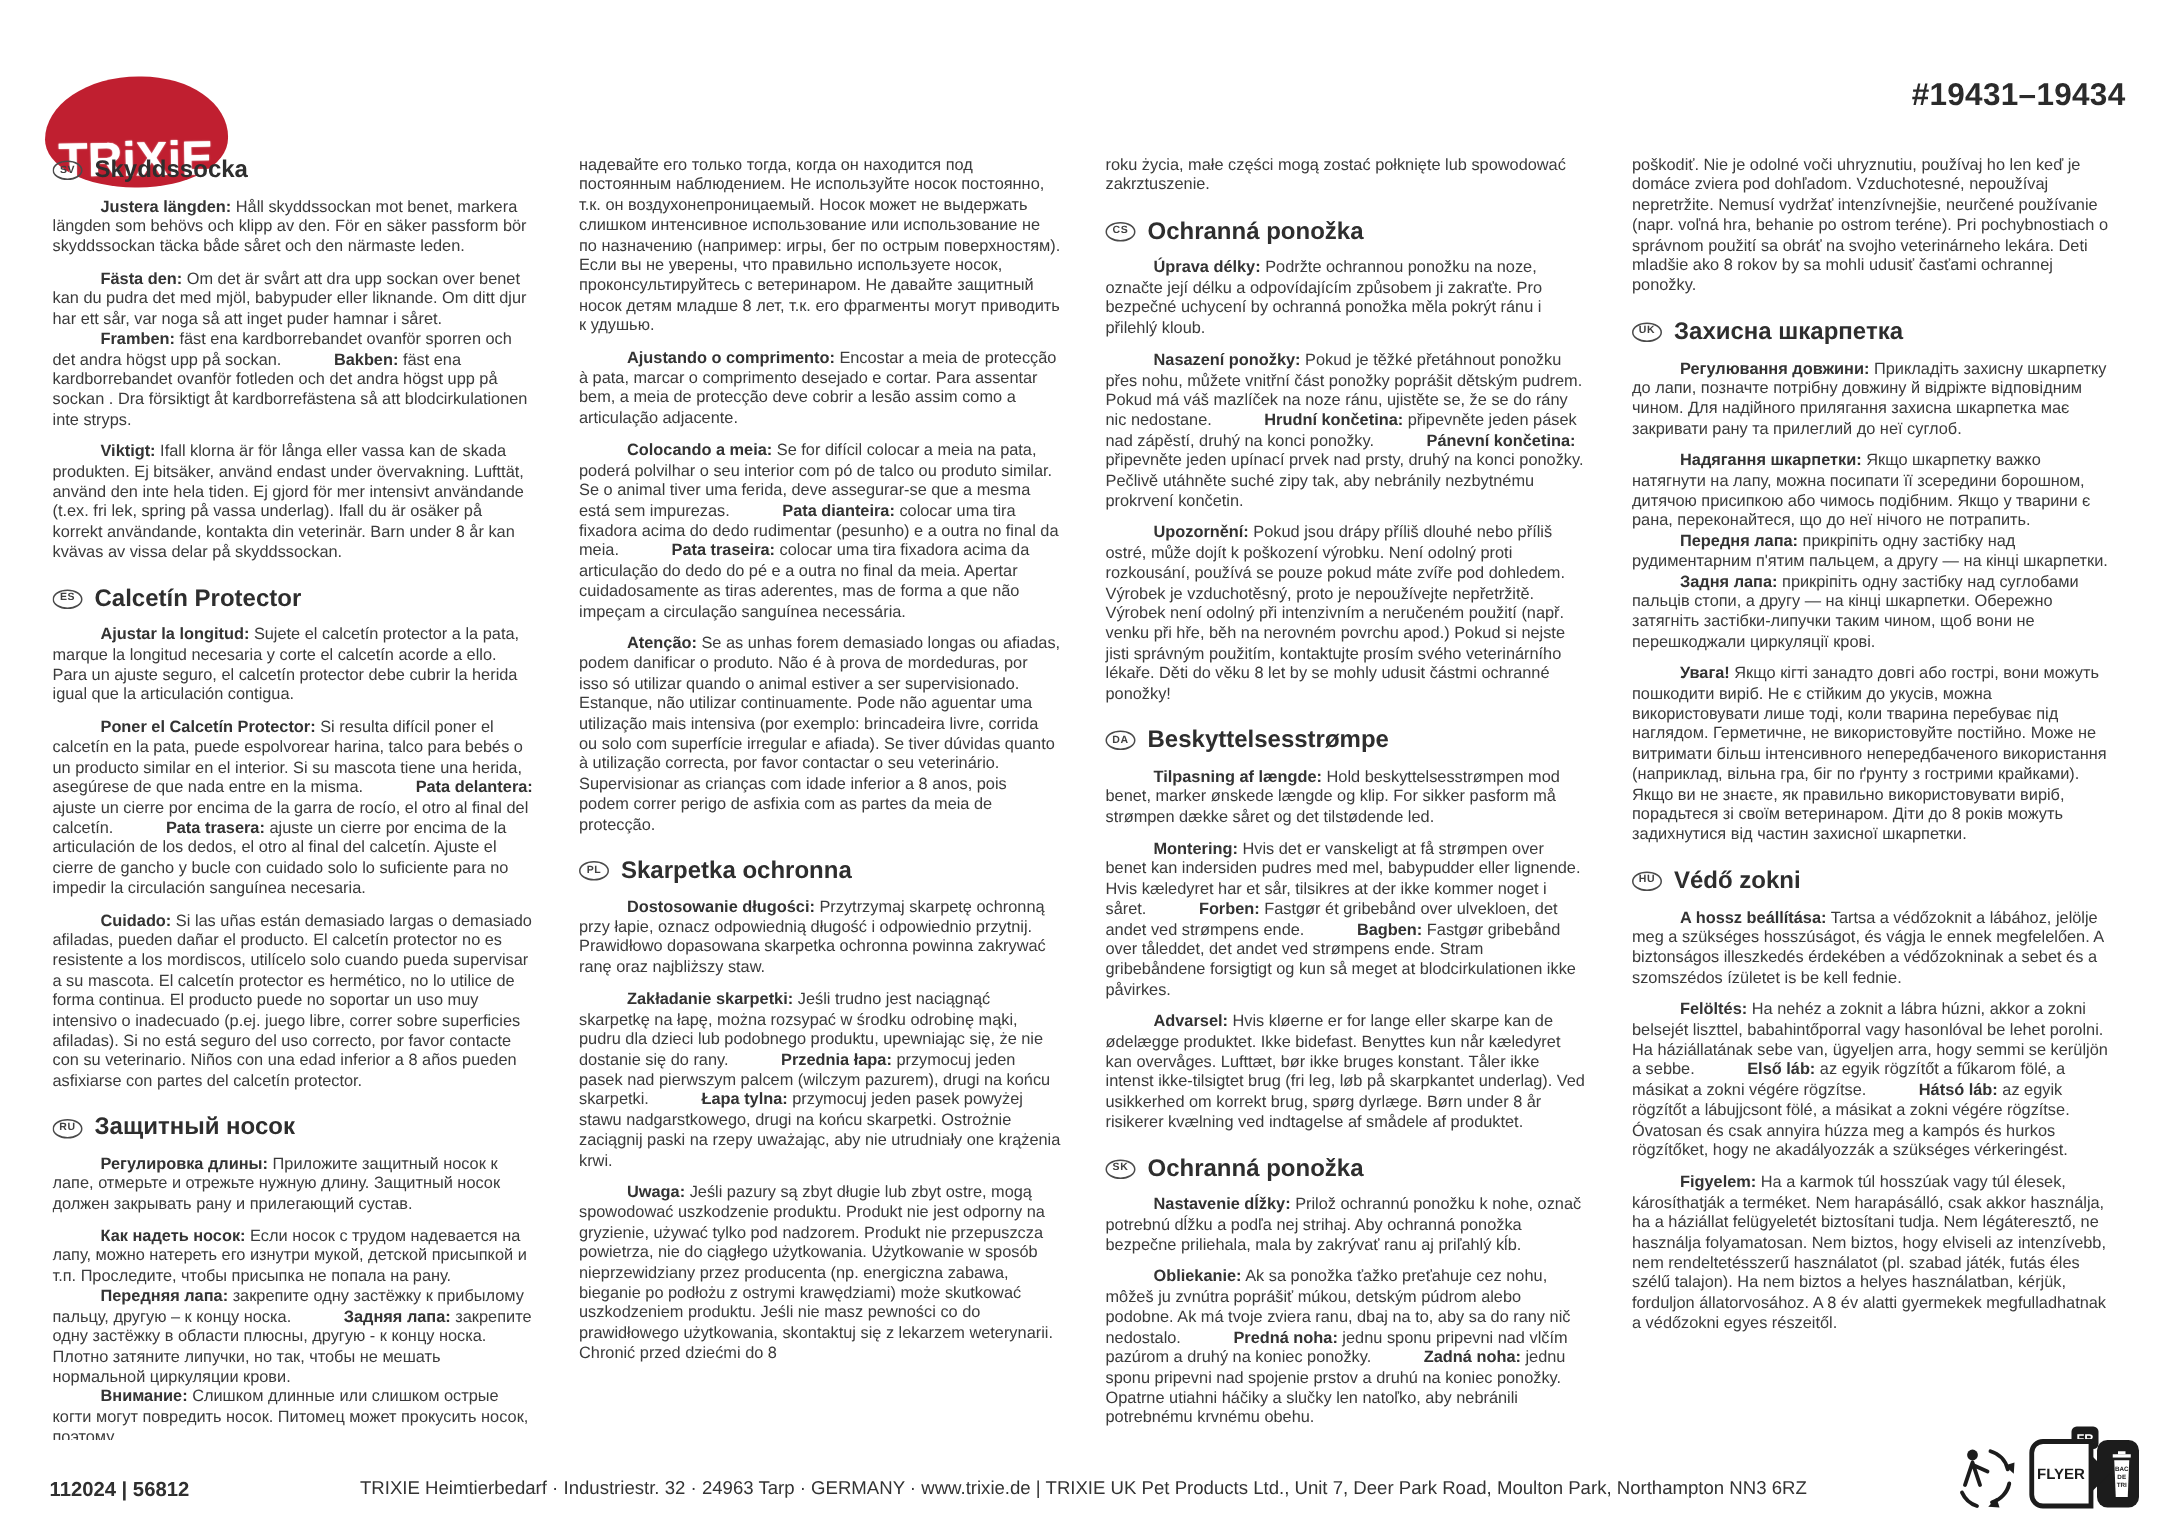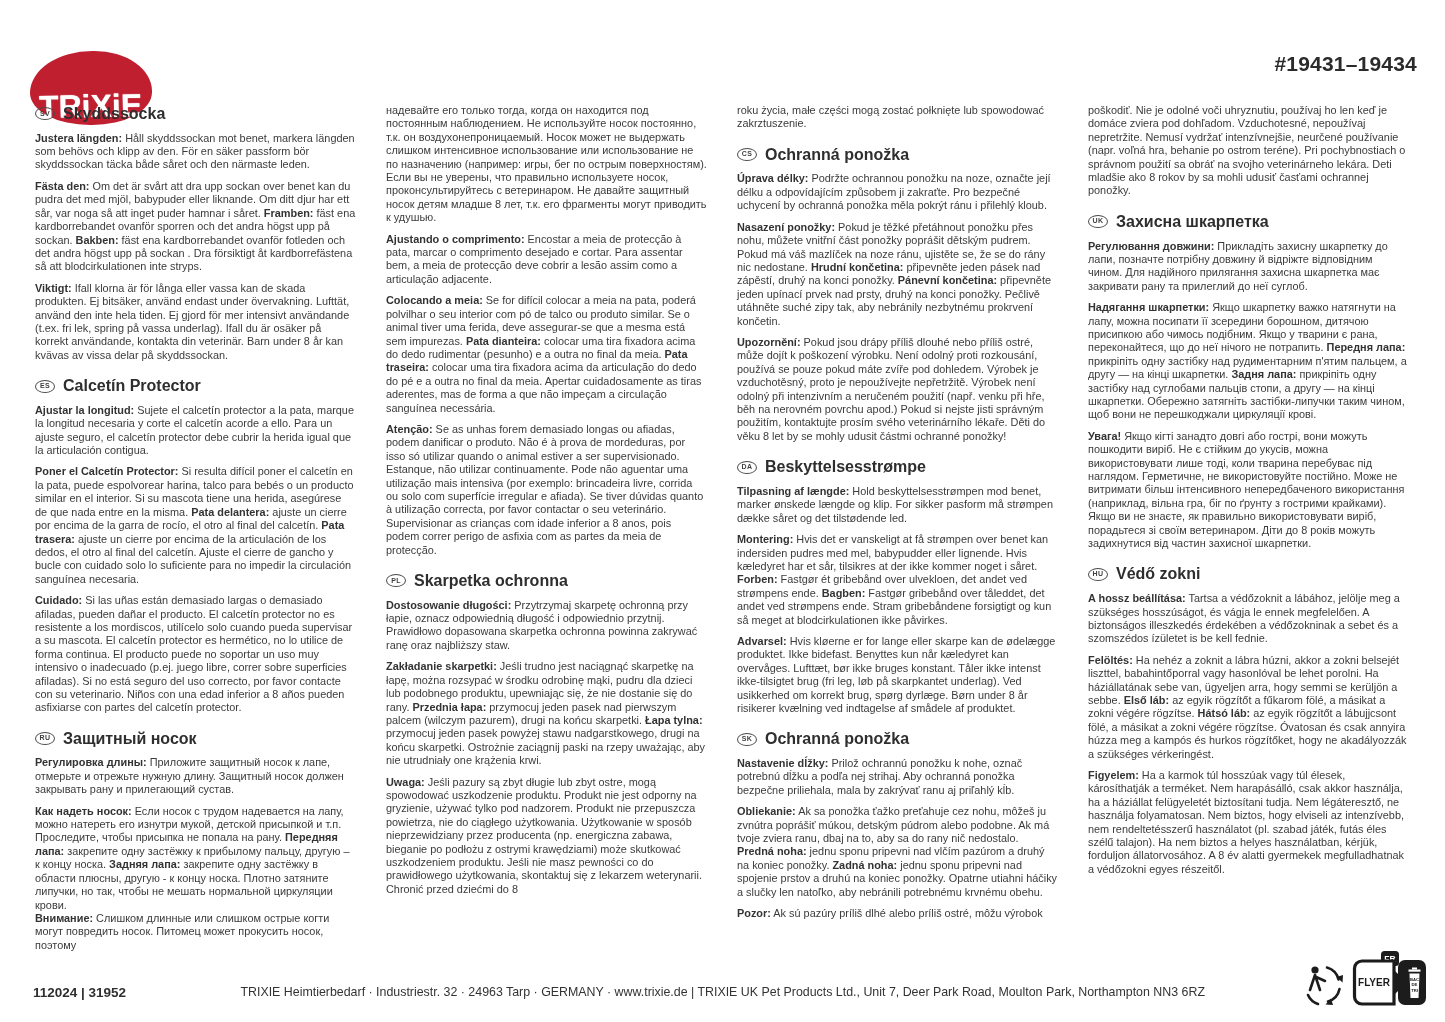--- a/index.html
+++ b/index.html
@@ -24,34 +24,34 @@
   }
   
   .columns{
     position:absolute;left:35px;top:104px;width:1382px;height:856px;
     display:flex;gap:30px;overflow:hidden;
   }
   .col{flex:0 0 321px;width:321px;font-size:10.9px;line-height:1.23;color:#3b3b3b;}
   .para{margin:8px 0 0 0;}
   .para.tight{margin-top:0;}
   .col > :first-child{margin-top:0;}
-  .para b{color:#333;}
+  .para b{color:#333;margin-left:32px;}
   .lang-heading{
     margin:14px 0 6px 0;display:flex;align-items:center;gap:8px;
     font-weight:bold;font-size:16px;color:#2e2e2e;
   }
   .lang-badge{
     flex:0 0 auto;width:20px;height:13px;border:1.4px solid #4a4a4a;border-radius:50%;
     font-size:7px;font-weight:bold;display:flex;align-items:center;justify-content:center;
     letter-spacing:0.4px;box-sizing:border-box;color:#3f3f3f;
   }
   
   .footer-code{position:absolute;left:33px;bottom:22px;font-weight:bold;font-size:13.5px;color:#2f2f2f;}
   .footer-address{
-    position:absolute;left:240px;right:240px;bottom:23px;text-align:right;
+    position:absolute;left:240px;right:240px;bottom:23px;text-align:left;
     font-size:12.4px;color:#333;white-space:nowrap;
   }
   .footer-icons{
     position:absolute;right:16px;bottom:14px;display:flex;align-items:flex-end;gap:7px;
   }
 </style>
 </head>
 <body>
 
 <div class="page">
@@ -134,21 +134,21 @@
         <div class="lang-heading">
           <span class="lang-badge">HU</span>
           <span>Védő zokni</span>
         </div>
         <p class="para"><b>A hossz beállítása:</b><span> Tartsa a védőzoknit a lábához, jelölje meg a szükséges hosszúságot, és vágja le ennek megfelelően. A biztonságos illeszkedés érdekében a védőzokninak a sebet és a szomszédos ízületet is be kell fednie.</span></p>
         <p class="para"><b>Felöltés:</b><span> Ha nehéz a zoknit a lábra húzni, akkor a zokni belsejét liszttel, babahintőporral vagy hasonlóval be lehet porolni. Ha háziállatának sebe van, ügyeljen arra, hogy semmi se kerüljön a sebbe. </span><b>Első láb:</b><span> az egyik rögzítőt a fűkarom fölé, a másikat a zokni végére rögzítse. </span><b>Hátsó láb:</b><span> az egyik rögzítőt a lábujjcsont fölé, a másikat a zokni végére rögzítse. Óvatosan és csak annyira húzza meg a kampós és hurkos rögzítőket, hogy ne akadályozzák a szükséges vérkeringést.</span></p>
         <p class="para"><b>Figyelem:</b><span> Ha a karmok túl hosszúak vagy túl élesek, károsíthatják a terméket. Nem harapásálló, csak akkor használja, ha a háziállat felügyeletét biztosítani tudja. Nem légáteresztő, ne használja folyamatosan. Nem biztos, hogy elviseli az intenzívebb, nem rendeltetésszerű használatot (pl. szabad játék, futás éles szélű talajon). Ha nem biztos a helyes használatban, kérjük, forduljon állatorvosához. A 8 év alatti gyermekek megfulladhatnak a védőzokni egyes részeitől.</span></p>
       </div>
     </div>
 
-  <div class="footer-code">112024 | 31952</div>
+  <div class="footer-code">112024 | 56812</div>
   <div class="footer-address">TRIXIE Heimtierbedarf · Industriestr. 32 · 24963 Tarp · GERMANY · www.trixie.de | TRIXIE UK Pet Products Ltd., Unit 7, Deer Park Road, Moulton Park, Northampton NN3 6RZ</div>
 
   <div class="footer-icons">
 
     <svg width="44" height="46" viewBox="0 0 44 46">
       <circle cx="15" cy="8" r="3.6" fill="#1c1c1c"></circle>
       <path d="M15 13 L10 28 M15 13 L20 28 M15 14.5 L25 19" stroke="#1c1c1c" stroke-width="2.6" stroke-linecap="round" fill="none"></path>
       <path d="M27 5.5 A16.5 16.5 0 0 1 38.5 17.5" stroke="#1c1c1c" stroke-width="2.6" fill="none" stroke-linecap="round"></path>
       <path d="M36.5 15 L42.5 20.5 L43 13 Z" fill="#1c1c1c"></path>
       <path d="M39.5 27 A16.5 16.5 0 0 1 28 39.5" stroke="#1c1c1c" stroke-width="2.6" fill="none" stroke-linecap="round"></path>

